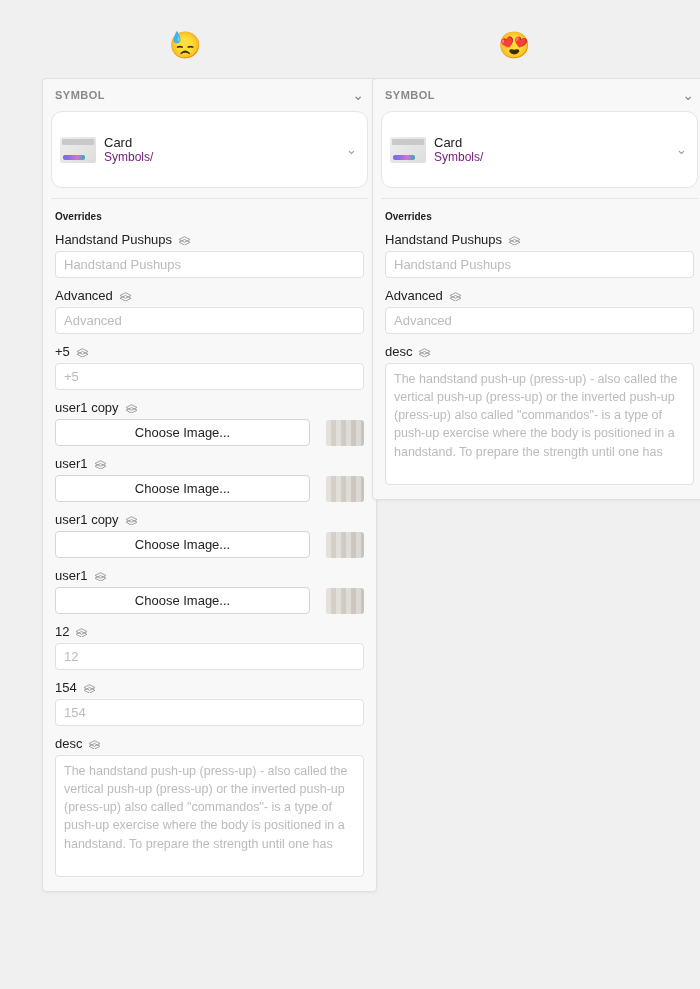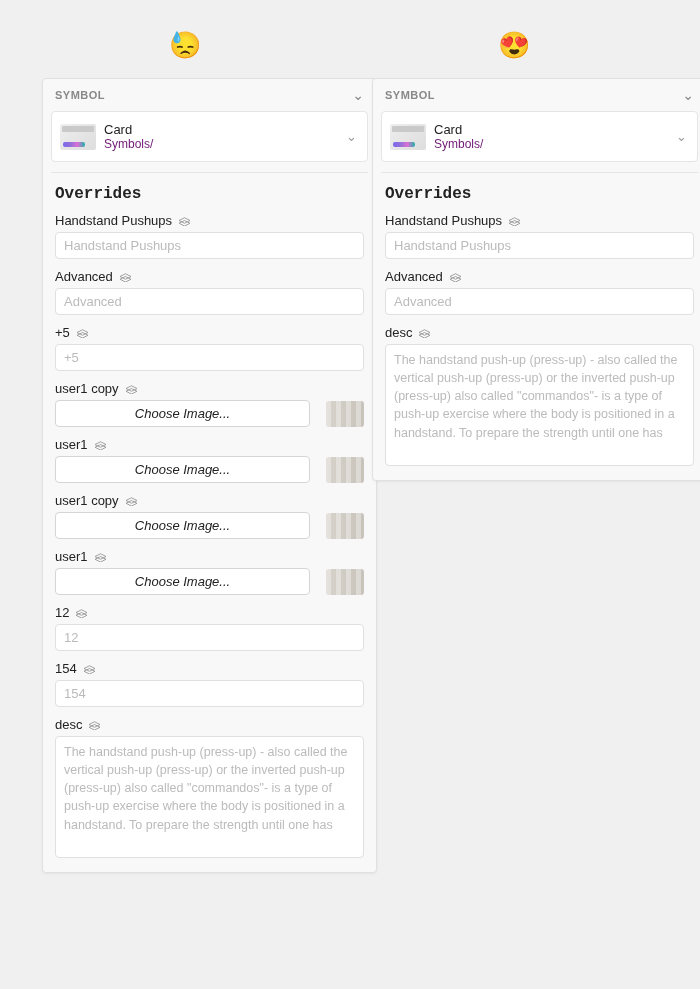--- a/index.html
+++ b/index.html
@@ -2,35 +2,35 @@
 <html><head>
 <meta charset="utf-8">
 <style>
 * { box-sizing: border-box; margin: 0; padding: 0; font-family: -apple-system, BlinkMacSystemFont, "Segoe UI", Helvetica, Arial, sans-serif; }
 body { background: #f0f0f0; width: 700px; height: 989px; position: relative; }
 .emoji { position: absolute; font-size: 26px; }
 .panel { position: absolute; background: #f8f8f8; border: 1px solid #e0e0e0; border-radius: 4px; width: 335px; box-shadow: 0 1px 3px rgba(0,0,0,0.05); }
 .section-header { display: flex; justify-content: space-between; align-items: center; padding: 8px 12px; }
 .section-title { font-size: 11px; font-weight: 600; color: #888; letter-spacing: 0.5px; }
 .chevron { color: #888; font-size: 14px; }
-.symbol-row { display: flex; align-items: center; background: #fff; border: 1px solid #e5e5e5; border-radius: 4px; margin: 0 8px 10px; padding: 10px 8px; position: relative; }
+.symbol-row { display: flex; align-items: center; background: #fff; border: 1px solid #e5e5e5; border-radius: 11px; margin: 0 8px 10px; padding: 23px 8px; position: relative; }
 .thumb { width: 36px; height: 26px; background: linear-gradient(135deg,#eee,#ddd); border-radius: 2px; margin-right: 8px; position: relative; overflow: hidden; }
 .thumb::before { content:""; position:absolute; top:2px; left:2px; right:2px; height:6px; background:#c9c9c9; border-radius:1px;}
 .thumb::after { content:""; position:absolute; bottom:3px; left:3px; width:22px; height:5px; background: linear-gradient(90deg,#7b68ee,#9370db,#da70d6,#20b2aa); border-radius:2px; }
 .symbol-name { font-size: 13px; color: #222; }
 .symbol-path { font-size: 12px; color: #701a75; }
 .symbol-chev { position: absolute; right: 10px; color: #999; font-size: 13px;}
 .hr { height:1px; background:#e5e5e5; margin: 0 8px 10px; }
-.ov-title { font-size: 16px; font-weight: 700; color: #222; padding: 2px 12px 10px; font-family: Liberation Mono, monospace; }
+.ov-title { font-size: 10px; font-weight: 700; color: #222; padding: 2px 12px 10px; }
 .field { padding: 0 12px 10px; }
 .field-label { display:flex; align-items:center; font-size: 13px; color:#222; margin-bottom:4px; gap:6px; }
 .layer-icon { width:13px; height:11px; display:inline-flex; align-items:center; justify-content:center; }
 .layer-icon svg { width:13px; height:11px; }
 .input { width:100%; background:#fff; border:1px solid #e0e0e0; border-radius:4px; padding:5px 8px; font-size:13px; color:#bbb; }
-.choose-row { display:flex; gap:16px; align-items:center;font-style:italic; }
+.choose-row { display:flex; gap:16px; align-items:center; }
 .choose-btn { flex:1; background:#fff; border:1px solid #d5d5d5; border-radius:4px; padding:5px; font-size:13px; text-align:center; color:#222; }
 .img-thumb { width:38px; height:26px; border-radius:3px; background: linear-gradient(90deg,#d7d2cb,#c8c3ba); position:relative; overflow:hidden; }
 .img-thumb::before { content:""; position:absolute; inset:0; background: repeating-linear-gradient(90deg, rgba(255,255,255,0.35) 0 5px, transparent 5px 10px);}
 .textarea { width:100%; background:#fff; border:1px solid #e0e0e0; border-radius:4px; padding:6px 8px; font-size:12.5px; color:#bbb; line-height:1.45; height:122px; overflow:hidden; }
 </style>
 </head>
 <body>
 
 <div class="emoji" style="left:169px; top:30px;">😓</div>
 <div class="emoji" style="left:498px; top:30px;">😍</div>

